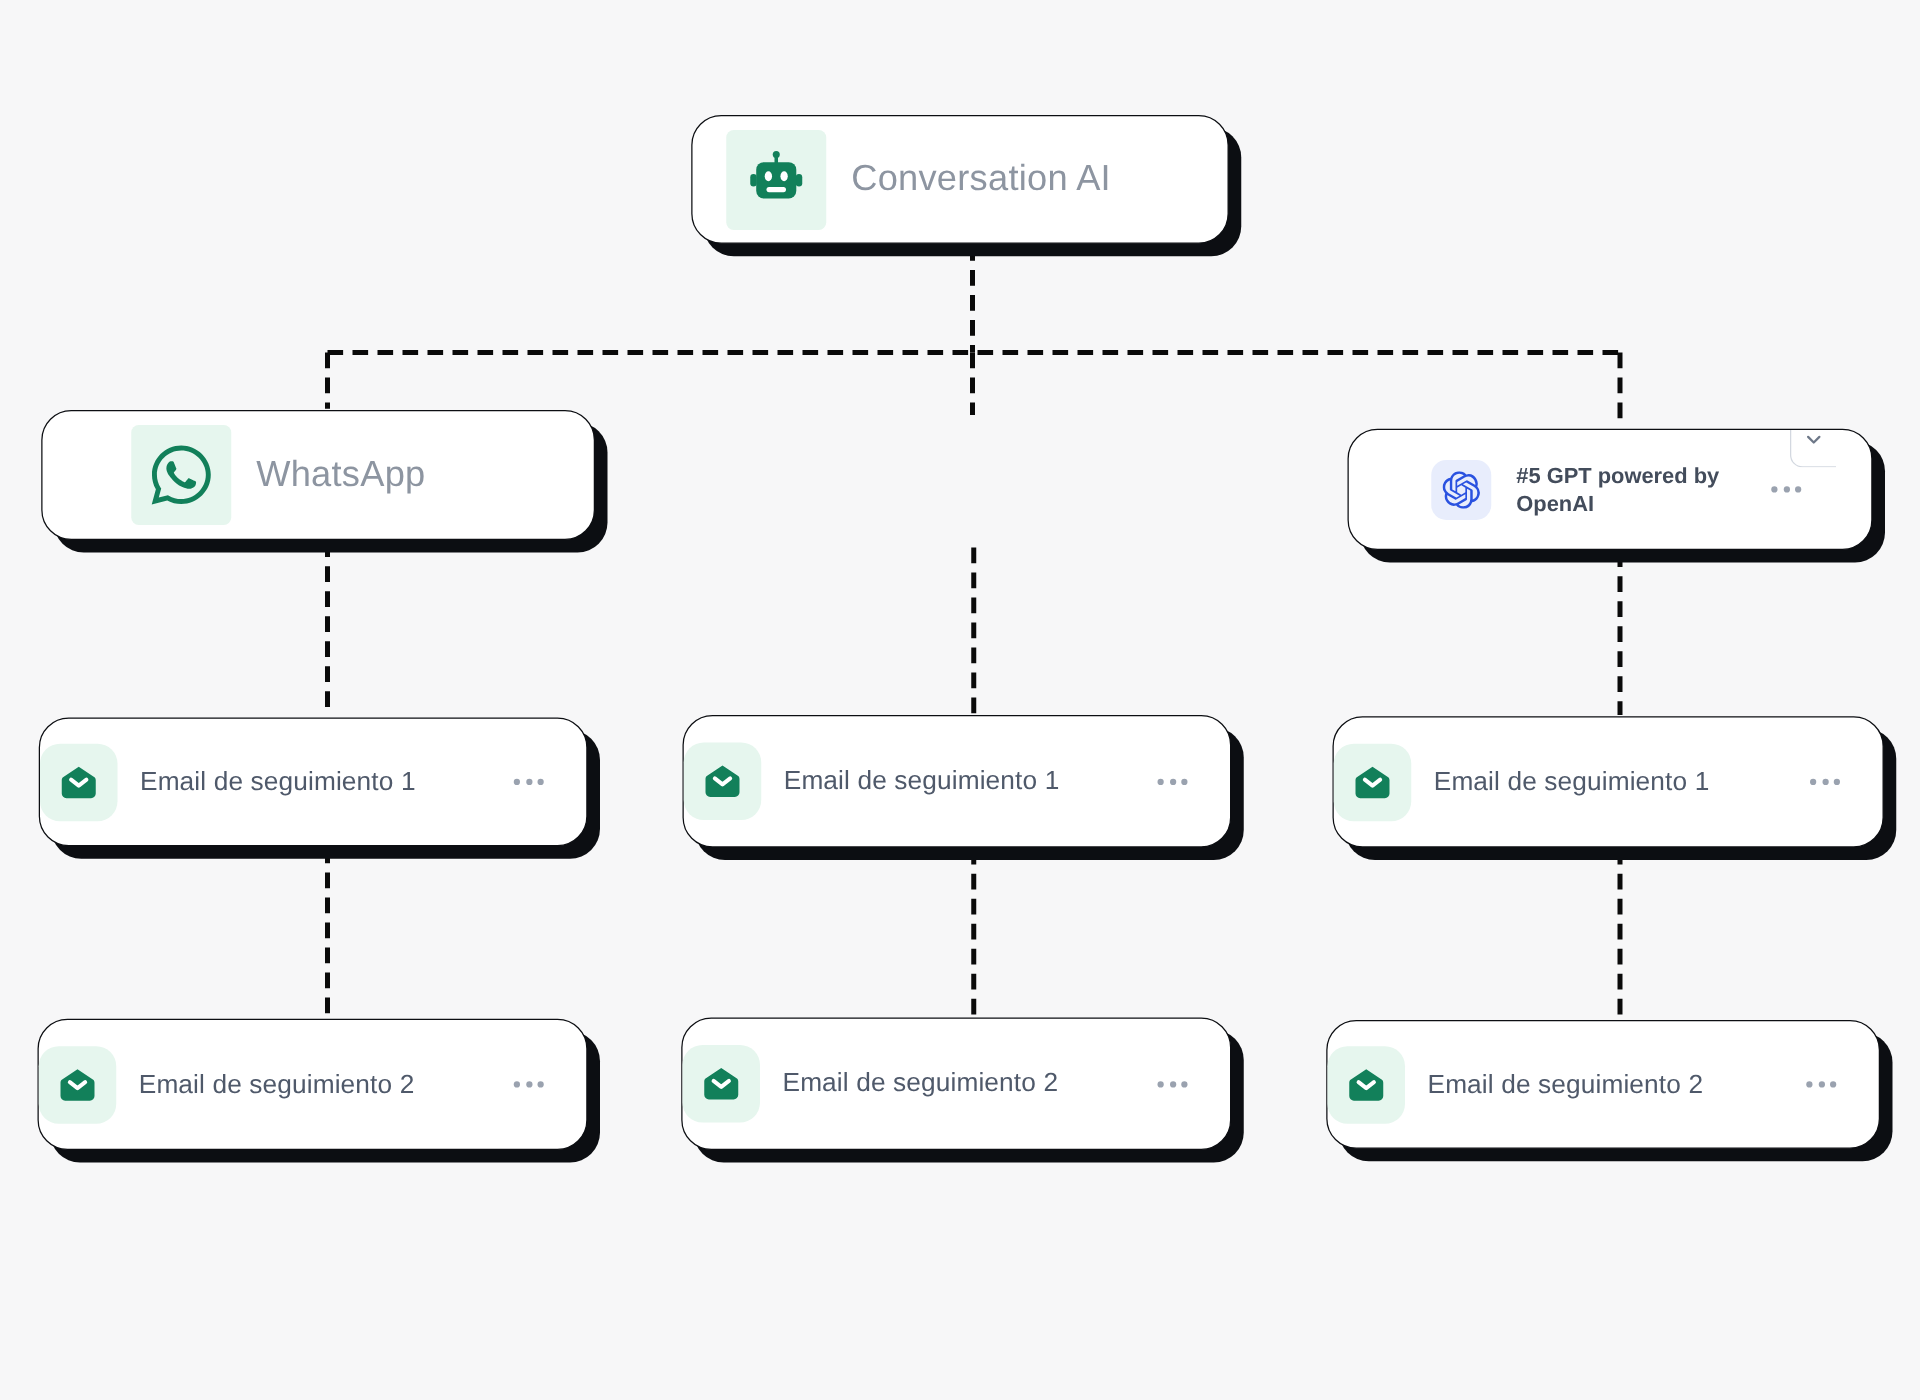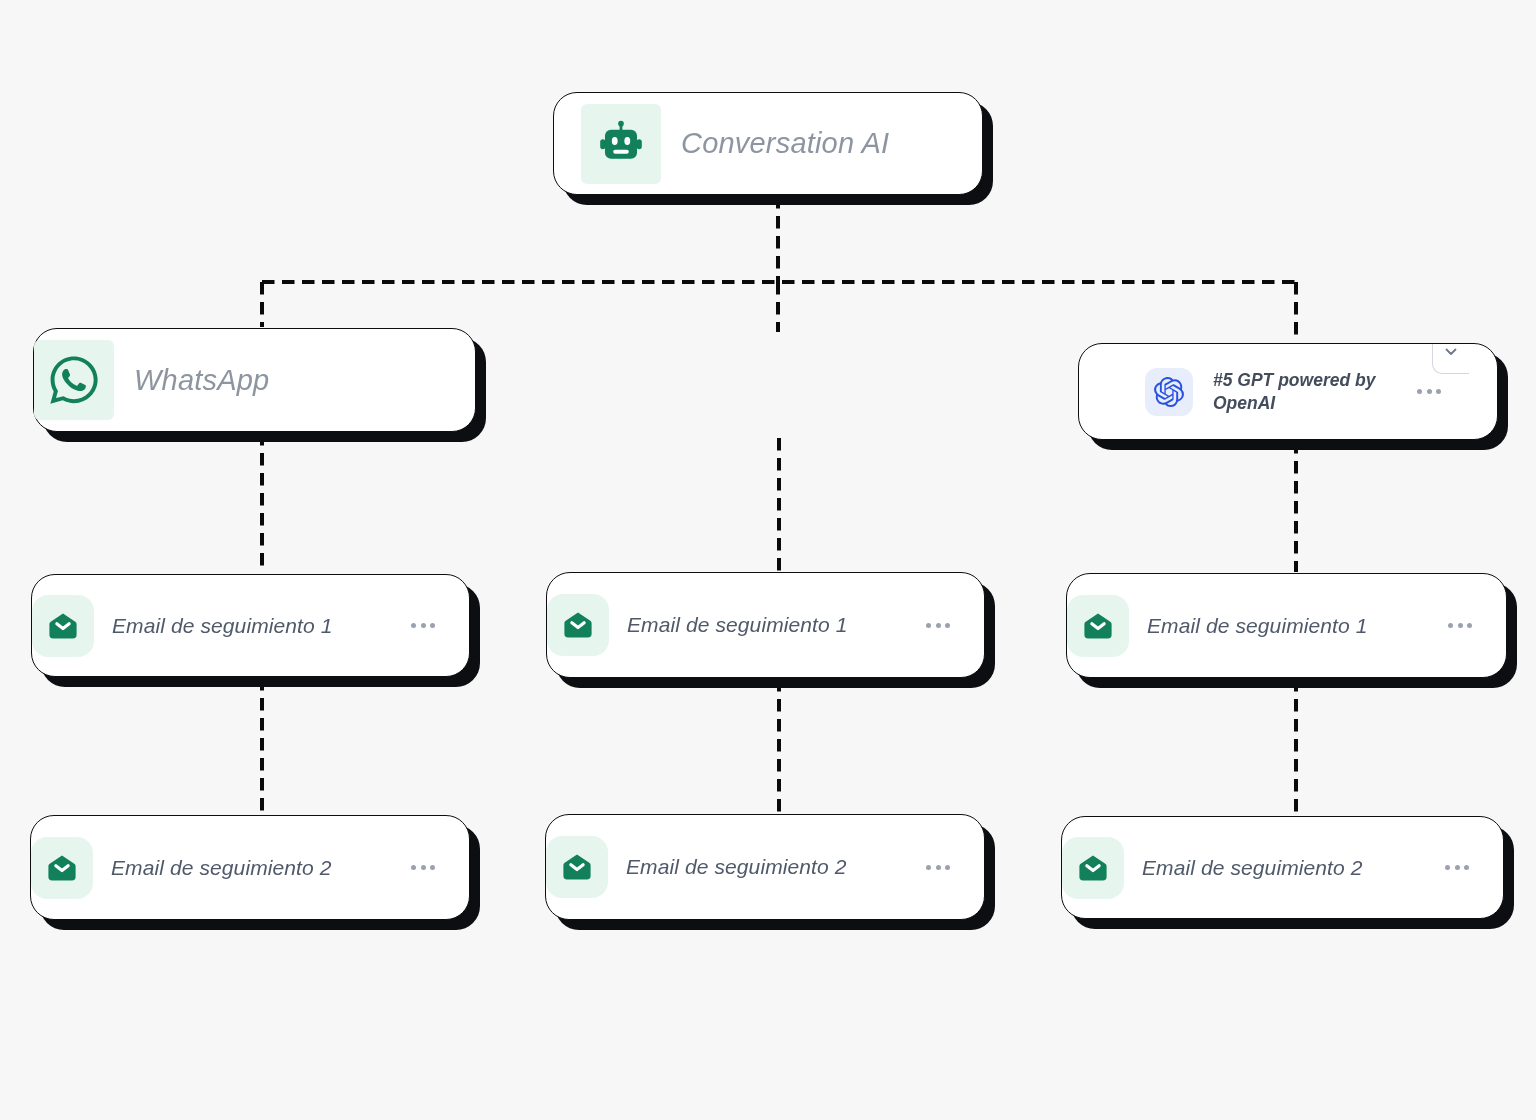--- a/index.html
+++ b/index.html
@@ -9,21 +9,21 @@
     --c-title_text:#8d95a1; --c-email_text:#4f596a; --c-gpt_text:#434c5b;
     --c-dots:#9aa2af; --c-connector:#0a0a0a; --c-collapse_border:#d3d8e0;
   }
   *{margin:0;padding:0;box-sizing:border-box;}
   html,body{width:1536px;height:1120px;}
   body{
     background:var(--c-background);
     font-family:"Liberation Sans","DejaVu Sans",sans-serif;
     position:relative;overflow:hidden;
   }
-  .canvas{position:absolute;inset:0;width:1536px;height:1120px;font-style:italic;}
+  .canvas{position:absolute;inset:0;width:1536px;height:1120px;}
   .connectors{position:absolute;inset:0;pointer-events:none;}
   .connectors path{stroke:var(--c-connector);stroke-width:4;fill:none;stroke-dasharray:12.5 7.5;}
 
   .card{
     position:absolute;display:flex;align-items:center;
     background:var(--c-card_bg);
     border:1.5px solid var(--c-outline);
     border-radius:24px;
     box-shadow:10px 10px 0 var(--c-outline);
   }
@@ -32,21 +32,21 @@
   .tile.blue{background:var(--c-blue_tile_bg);border-radius:12px;}
   .tile.big{width:80px;height:80px;border-radius:6px;}
   .tile.small{width:62px;height:62px;border-radius:16px;}
   .tile.gpt-tile{width:48px;height:48px;}
 
   .big-label{font-size:29px;font-weight:500;color:var(--c-title_text);white-space:nowrap;margin-left:20px;letter-spacing:.2px;}
   .email-label{font-size:21px;font-weight:500;color:var(--c-email_text);white-space:nowrap;margin-left:18px;letter-spacing:.1px;}
   .gpt-label{font-size:17.5px;font-weight:600;color:var(--c-gpt_text);line-height:1.28;margin-left:20px;max-width:176px;}
 
   .card.root{padding-left:27px;}
-  .card.channel{text-align:center;}
+  .card.channel{padding-left:71px;text-align:center;}
   .card.email{}
   .card.gpt{padding-left:66px;}
 
   .dots{display:flex;gap:4.5px;align-items:center;margin-left:auto;cursor:pointer;}
   .dots i{width:5px;height:5px;border-radius:50%;background:var(--c-dots);}
   .card.email .dots{margin-right:34px;}
   .card.gpt .dots{margin-right:56px;}
 
   .collapse-box{
     position:absolute;top:0;right:28px;width:37px;height:30px;

